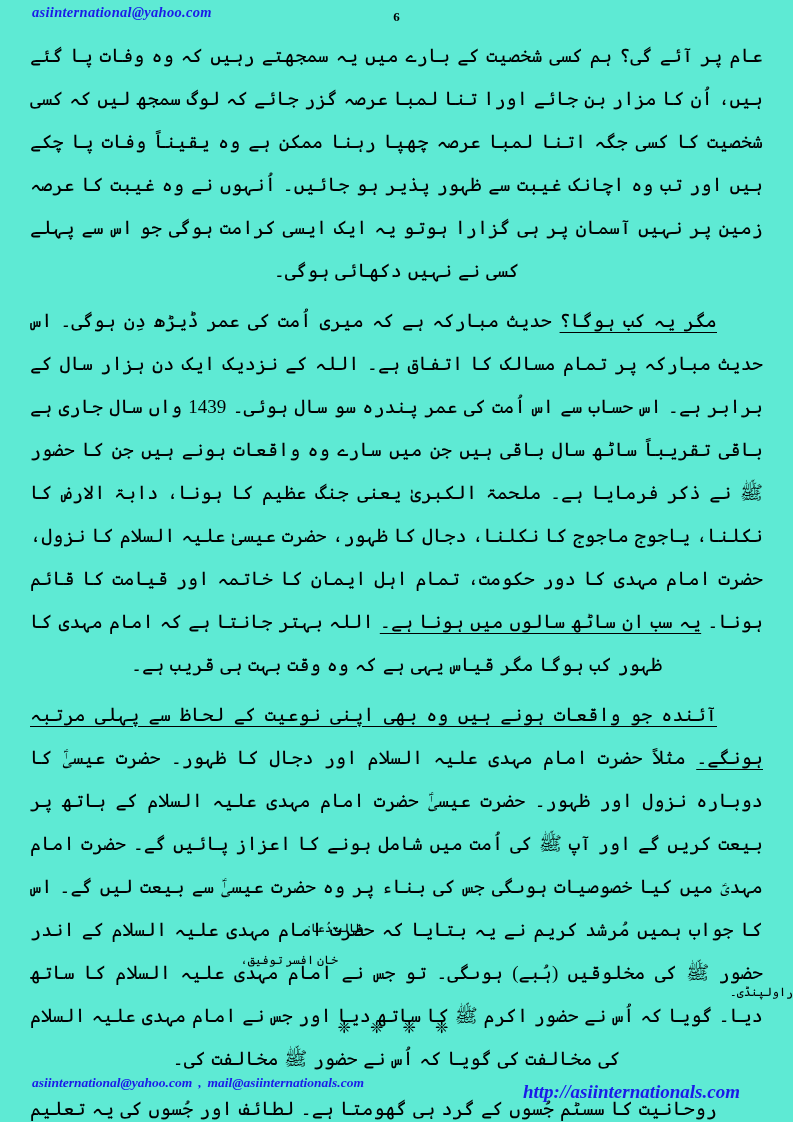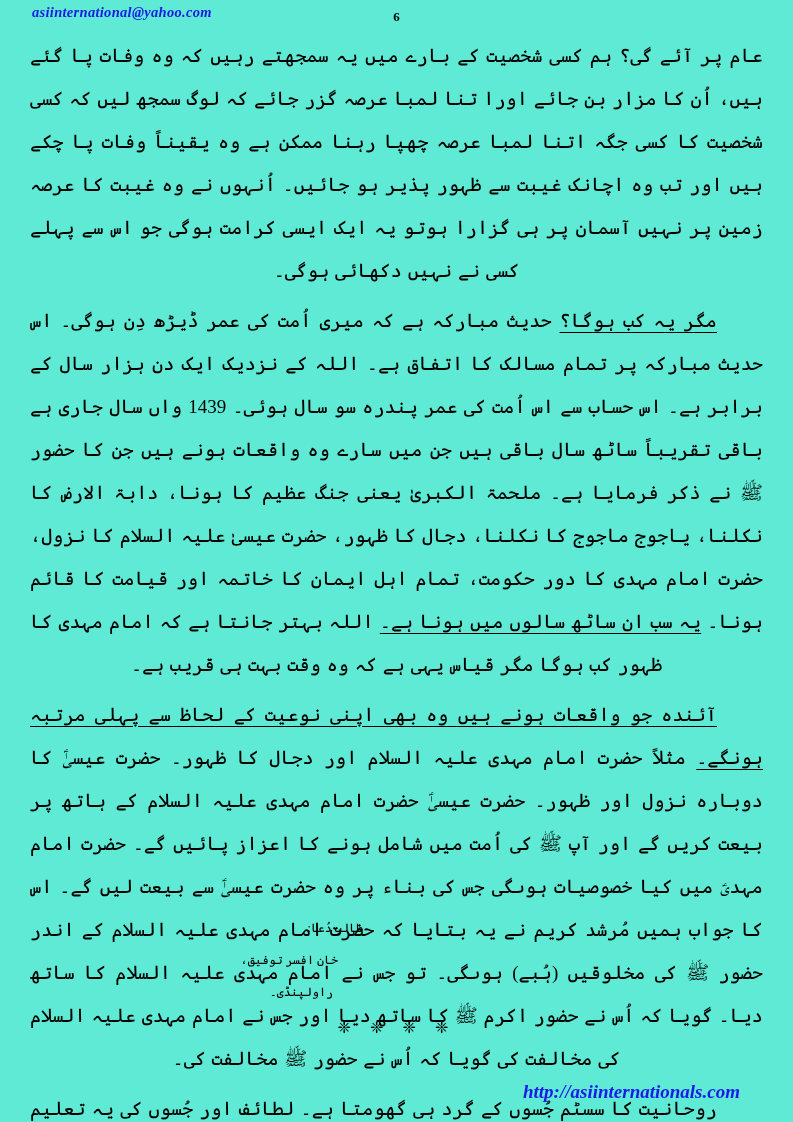--- a/index.html
+++ b/index.html
@@ -81,21 +81,21 @@
     width: 793px;
     direction: rtl;
     color: #000000;
     font-family: "Liberation Serif", "DejaVu Serif", serif;
     font-size: 12px;
     line-height: 32px;
   }
   .sig-line { display: block; white-space: nowrap; }
   .sig-line.l1 { padding-right: 0; margin-right: 430px; }
   .sig-line.l2 { margin-right: 455px; }
-  .sig-line.l3 { margin-right: 460px; }
+  .sig-line.l3 { }
 
   
   .ornaments {
     position: absolute;
     top: 1018px;
     left: 0;
     width: 793px;
     text-align: center;
     color: #000000;
     font-size: 16px;
@@ -170,16 +170,19 @@
 
   <div class="signature">
     <span class="sig-line l1">طالب دُعا:</span>
     <span class="sig-line l2">خان افسر توفیق،</span>
     <span class="sig-line l3">راولپنڈی۔</span>
   </div>
 
   <div class="ornaments">❈ ❈ ❈ ❈</div>
 
   <div class="footer">
+    <div class="footer-left">
+      <span>asiinternational@yahoo.com</span><span class="sep">,</span><span>mail@asiinternationals.com</span>
+    </div>
     <div class="footer-right">http://asiinternationals.com</div>
   </div>
 
 </div>
 
 </body></html>

